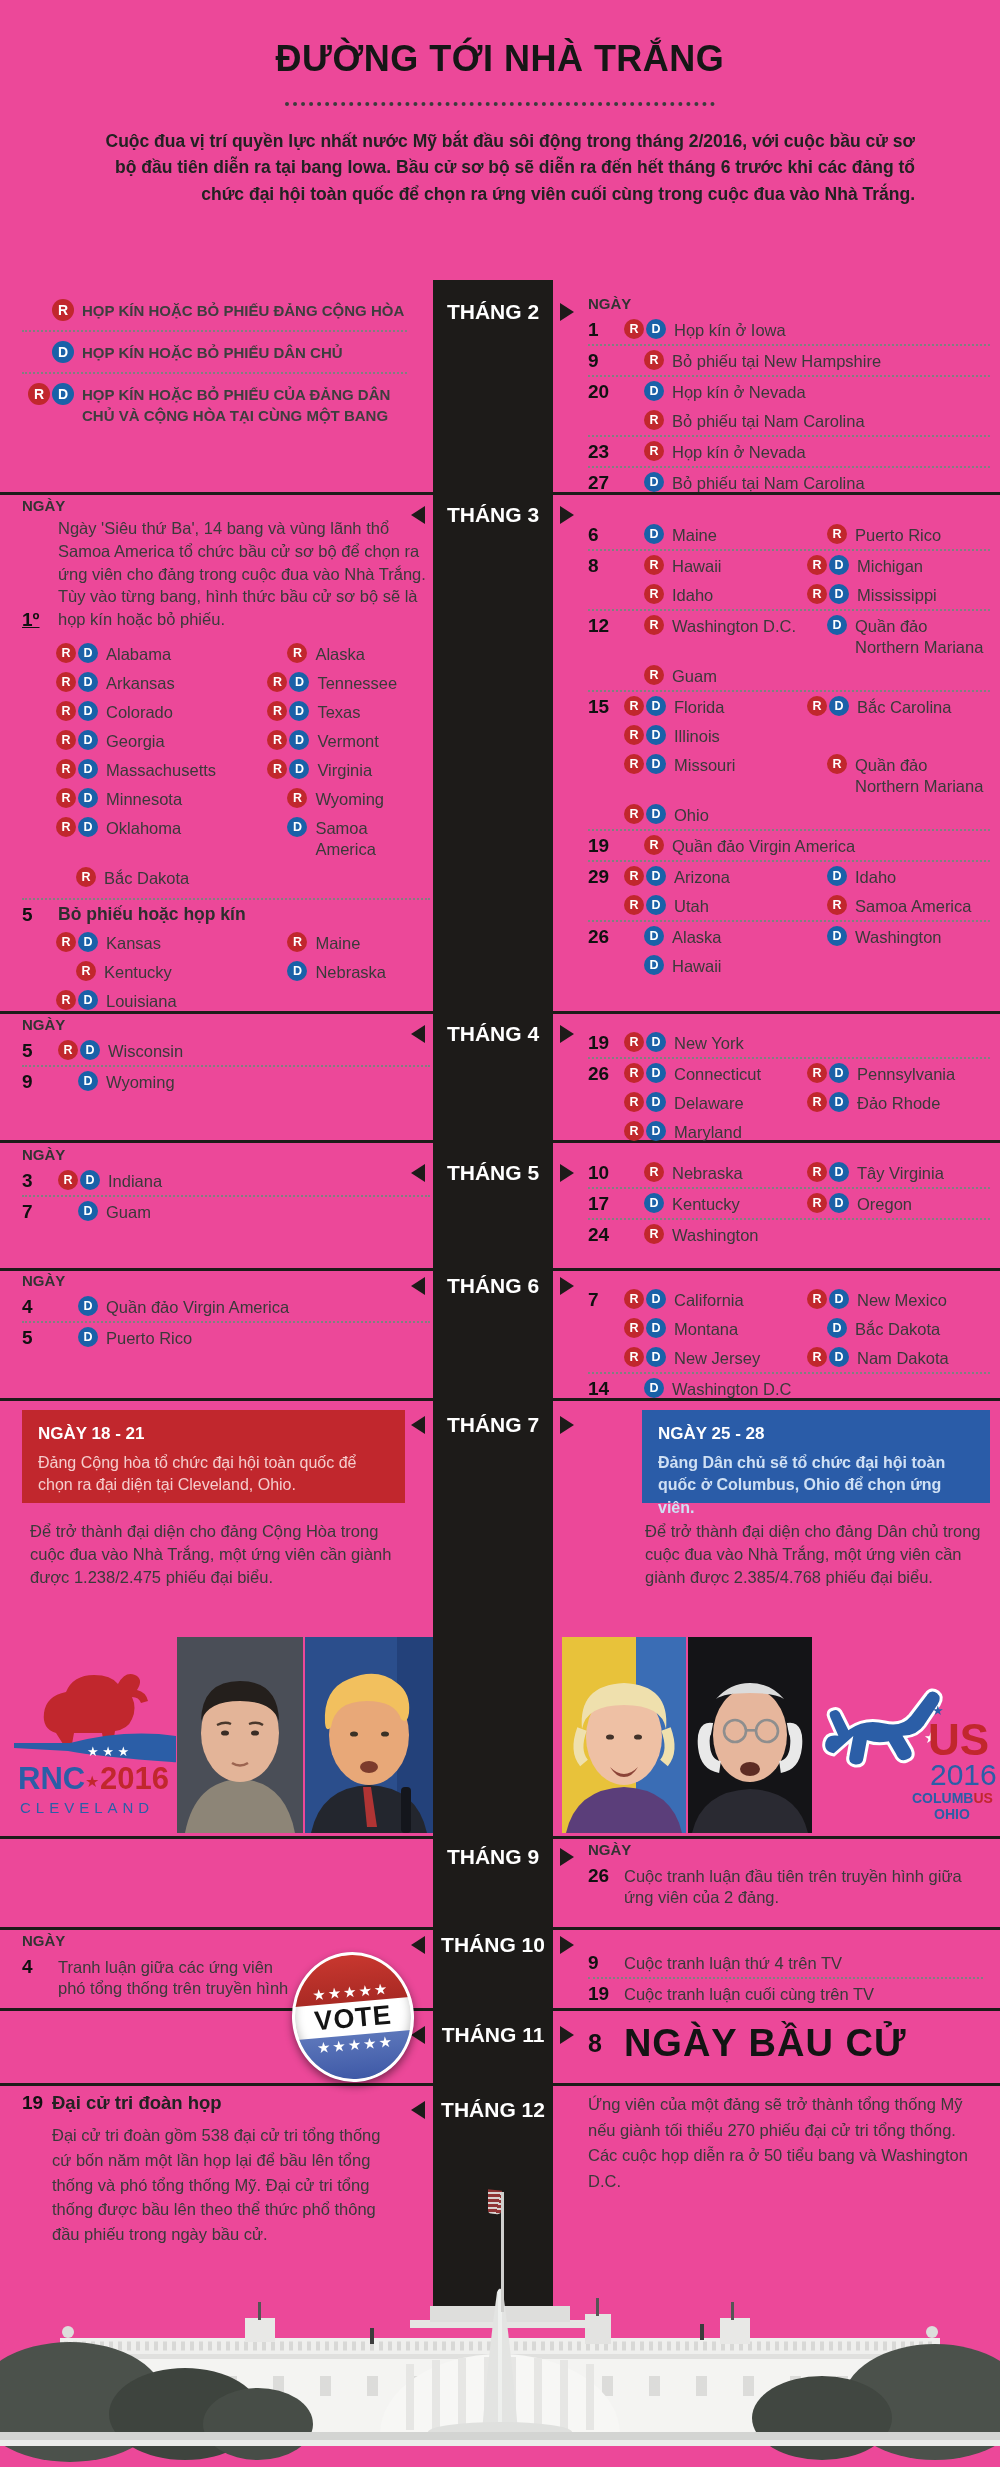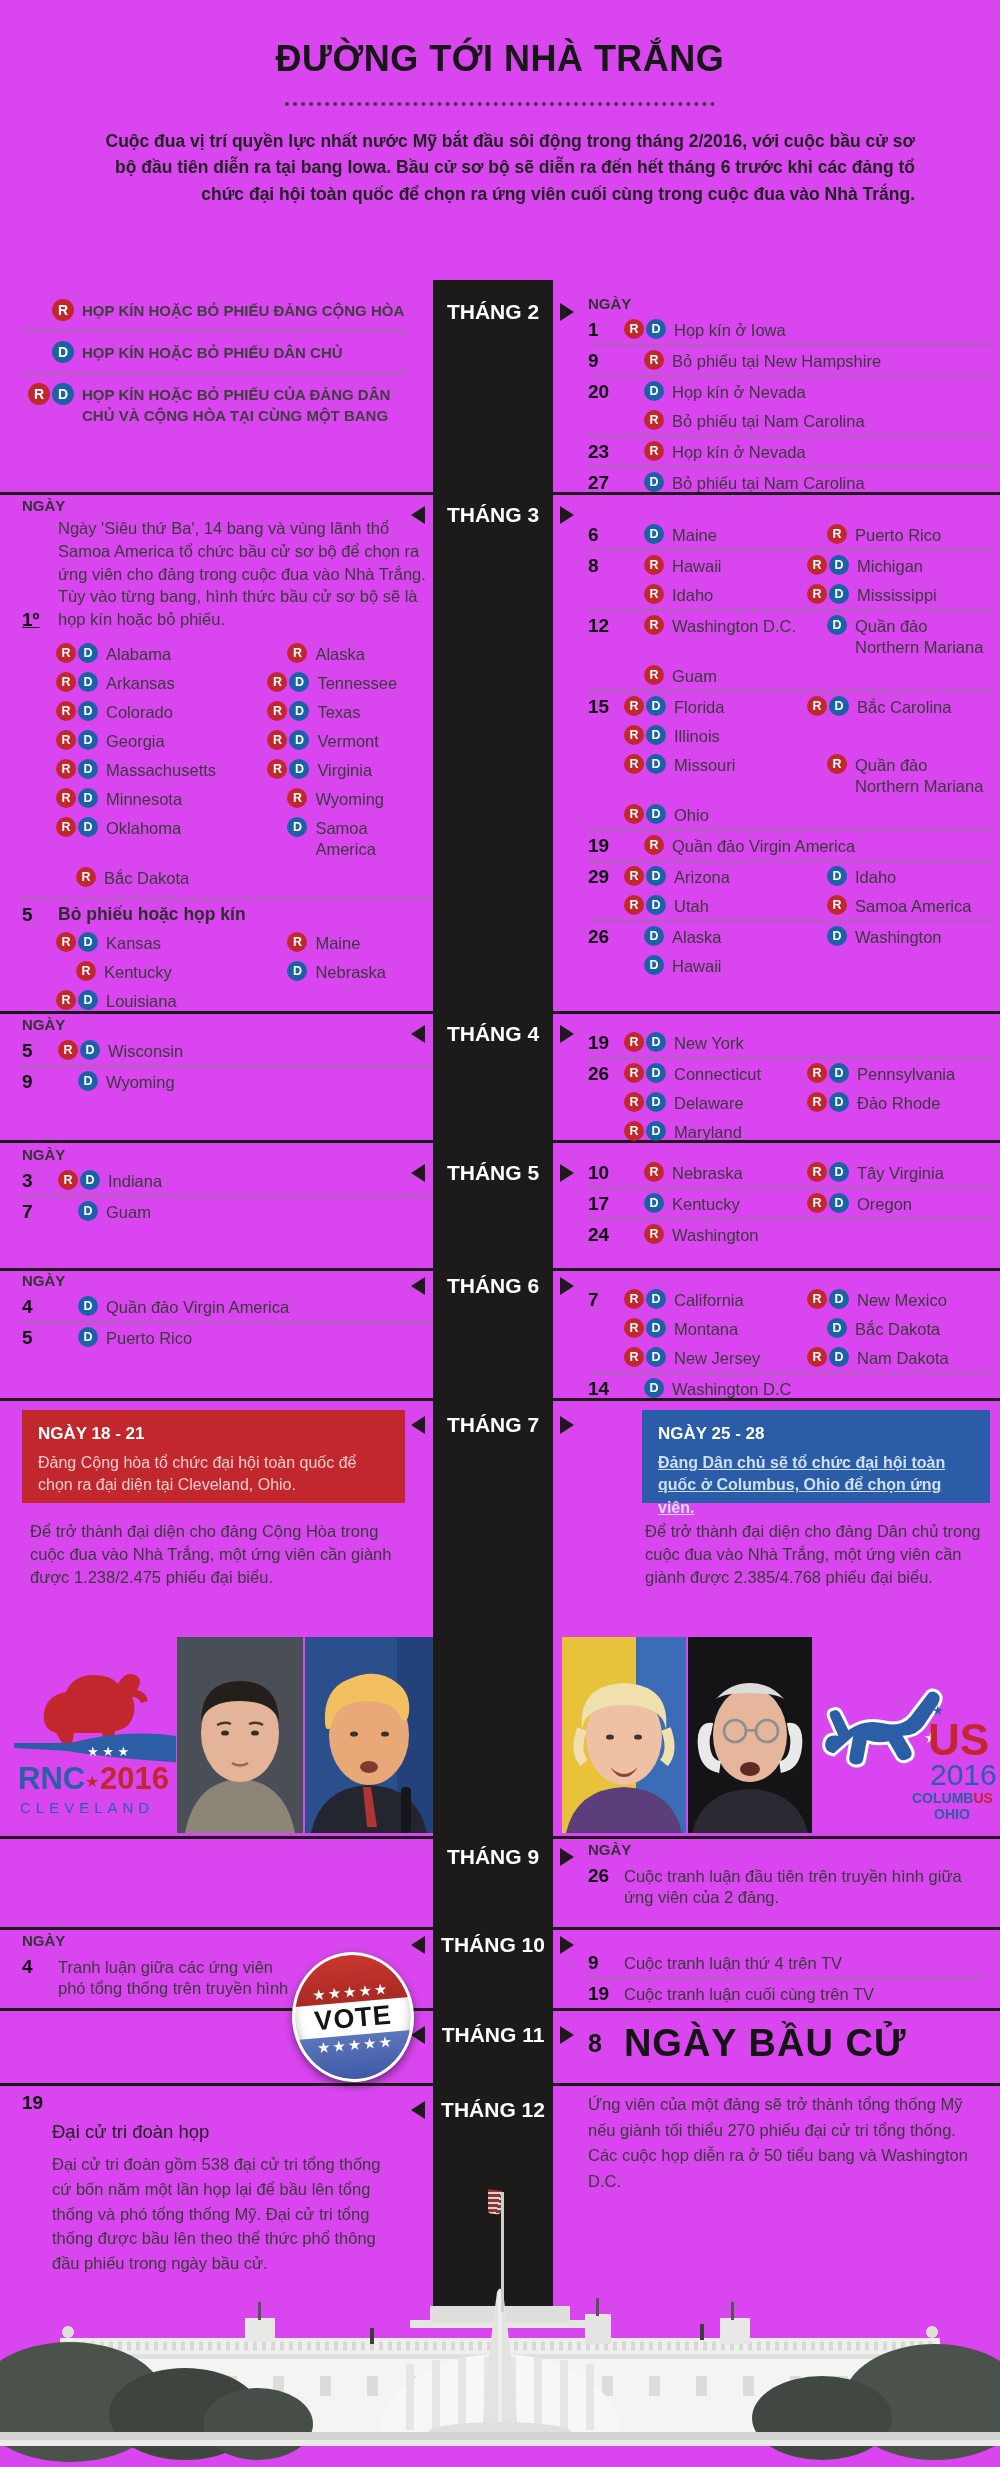--- a/index.html
+++ b/index.html
@@ -1,17 +1,17 @@
 <!DOCTYPE html>
 <html style="--rep: #c1272d; --dem: #1a61a8;"><head>
 <meta charset="utf-8">
 <style>
   html,body{margin:0;padding:0;background:#ffffff;}
   body{font-family:"Liberation Sans",sans-serif;}
-  #page{position:relative;width:1000px;height:2467px;background:#d946ef;overflow:hidden;}
+  #page{position:relative;width:1000px;height:2467px;background:#ec4899;overflow:hidden;}
 
   
   .title{position:absolute;top:38px;left:0;width:1000px;text-align:center;
          font-size:36px;font-weight:900;color:#161616;letter-spacing:.5px;}
   .title-dots{position:absolute;top:102px;left:285px;width:430px;border-top:4px dotted #3c3c3c;}
   .intro{position:absolute;top:128px;left:85px;width:830px;text-align:right;
          font-size:17.5px;font-weight:bold;color:#222;line-height:1.5;}
 
   
   .bar{position:absolute;left:433px;top:280px;width:120px;height:2028px;background:#1d1b19;}
@@ -49,21 +49,21 @@
   .pararow{display:flex;align-items:flex-end;}
   .pday{flex:0 0 36px;font-weight:bold;font-size:19px;color:#111;text-decoration:underline;}
   .para{font-size:16.5px;color:#3a3a3a;line-height:1.38;}
 
   
   .convbox{position:absolute;box-sizing:border-box;padding:14px 16px;color:#fff;}
   .convbox.rep{background:var(--rep,#c1272d);}
   .convbox.dem{background:#2a5ca8;}
   .convbox .cb-title{font-weight:bold;font-size:17px;margin-bottom:8px;}
   .convbox.rep .cb-text{color:#f5cdcd;font-size:16px;font-weight:normal;line-height:1.4;}
-  .convbox.dem .cb-text{color:#cfe0f4;font-size:16px;font-weight:bold;line-height:1.4;text-decoration:underline;}
+  .convbox.dem .cb-text{color:#cfe0f4;font-size:16px;font-weight:bold;line-height:1.4;}
 
   
   .photo{position:absolute;top:1637px;height:196px;overflow:hidden;}
   .photo svg{display:block;width:100%;height:100%;}
   .logobox{position:absolute;top:1637px;height:196px;}
 
   
   .vote{position:absolute;left:292px;top:1952px;width:116px;height:124px;border-radius:50%;
         overflow:hidden;border:3px solid #fff;background:#fff;transform:rotate(-5deg);
         box-shadow:0 4px 9px rgba(0,0,0,.45), inset 0 -5px 10px rgba(0,0,0,.25);z-index:6;}
@@ -75,21 +75,21 @@
         justify-content:center;color:#fff;font-size:15px;letter-spacing:2px;padding-top:1px;}
 
   
   .eday{position:absolute;left:588px;top:2022px;display:flex;align-items:center;gap:22px;}
   .ed-num{font-size:25px;font-weight:bold;color:#111;}
   .ed-label{font-size:38px;font-weight:900;color:#141414;letter-spacing:1px;}
 
   
   .t12title{display:flex;align-items:flex-start;}
   .t12title .day{flex:0 0 30px;}
-  .t12title .gt{font-weight:normal;font-size:18.5px;color:#222;line-height:22px;margin-top:29px;}
+  .t12title .gt{font-weight:bold;font-size:18.5px;color:#222;line-height:22px;}
   .t12para{margin-left:30px;margin-top:9px;font-size:16.5px;color:#3a3a3a;line-height:1.5;width:350px;}
   .t12right{font-size:16.5px;color:#3a3a3a;line-height:1.55;width:400px;}
 
   
   .pole{position:absolute;left:501px;top:2192px;width:3px;height:120px;background:#cfcfcd;z-index:3;}
   .flag{position:absolute;left:488px;top:2190px;width:14px;height:24px;z-index:3;
         background:repeating-linear-gradient(175deg,#8f3434 0 3px,#d9d2cf 3px 5px);
         border-radius:0 0 5px 3px;transform:skewY(6deg);}
 
   .wh{position:absolute;left:0;top:2262px;width:1000px;height:200px;z-index:2;}

